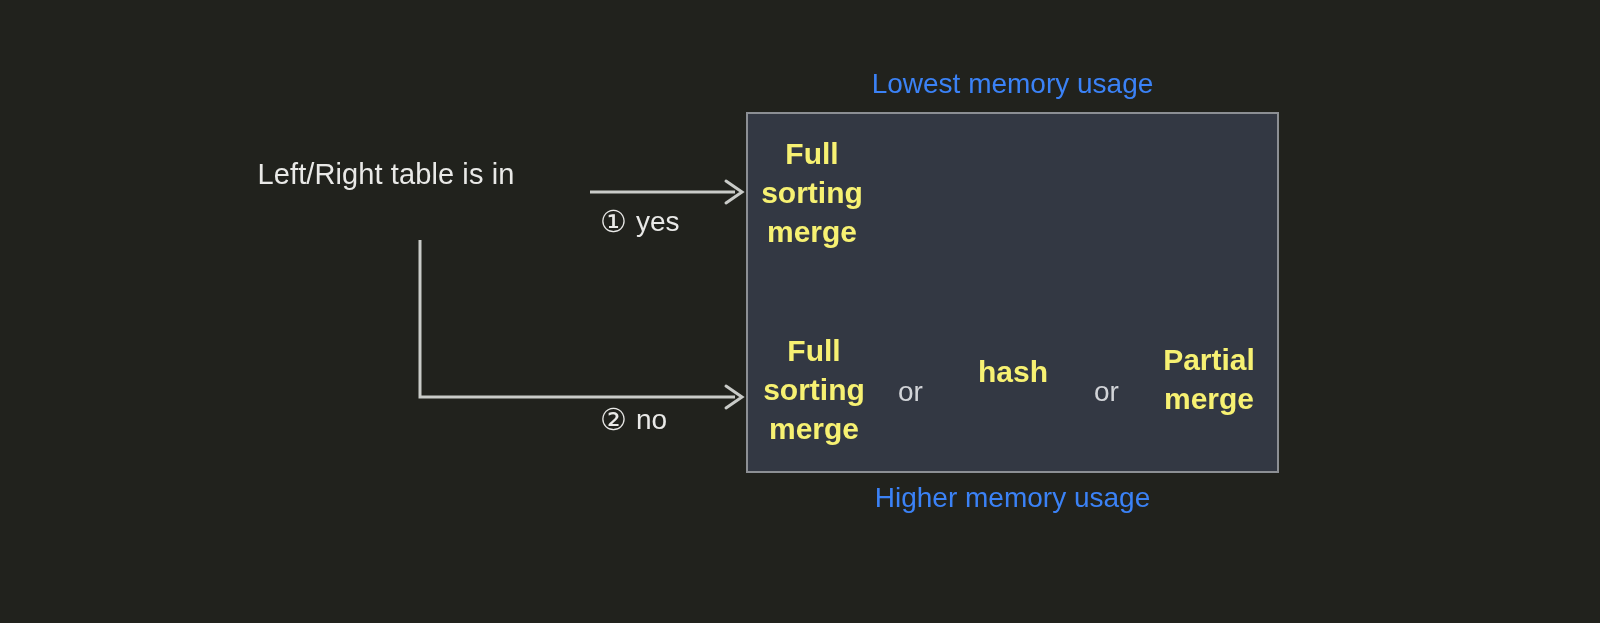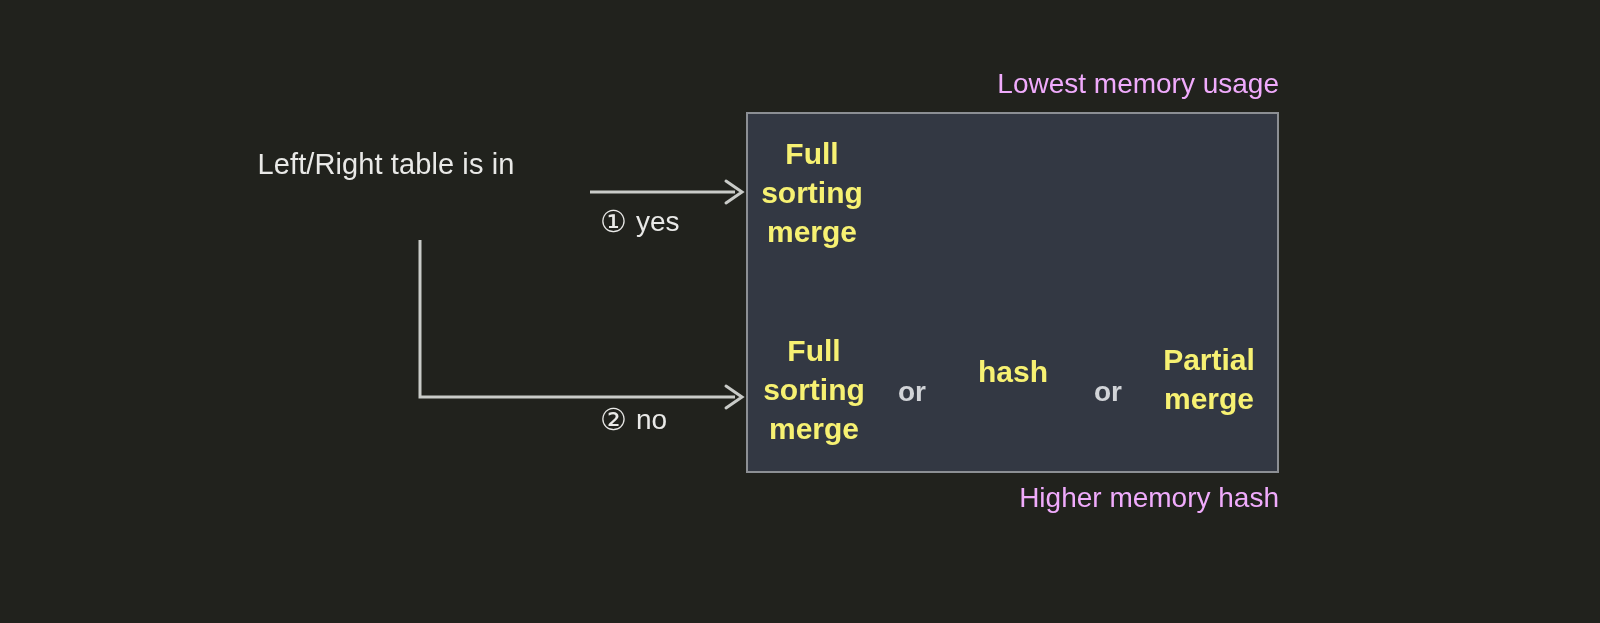--- a/index.html
+++ b/index.html
@@ -17,21 +17,21 @@
     width: 1600px;
     height: 623px;
     background: #21221d;
     overflow: hidden;
   }
 
   
   .question {
     position: absolute;
     left: 196px;
-    top: 145px;
+    top: 155px;
     width: 380px;
     text-align: center;
     color: #e9e9e7;
     font-size: 29px;
     line-height: 38px;
     letter-spacing: 0.1px;
   }
   .question .qline { display: block; white-space: nowrap; }
 
   
@@ -70,22 +70,22 @@
     background: #333843;
     border: 2px solid #8c8f94;
     box-sizing: border-box;
   }
 
   
   .caption {
     position: absolute;
     width: 533px;
     left: 746px;
-    text-align: right;
-    color: #f0abfc;
+    text-align: center;
+    color: #3b82f6;
     font-size: 28px;
     line-height: 32px;
     white-space: nowrap;
   }
   #caption-top    { top: 68px; }
   #caption-bottom { top: 482px; }
 
   
   .opt {
     position: absolute;
@@ -96,21 +96,21 @@
     line-height: 39px;
     white-space: nowrap;
   }
   .opt .oline { display: block; }
 
   .or-sep {
     position: absolute;
     color: #d2d4d8;
     font-size: 28px;
     line-height: 30px;
-    font-weight: bold;
+    font-weight: normal;
   }
 
   
   #opt-top { left: 742px; top: 134px; width: 140px; }
 
   
   #opt-b1 { left: 744px; top: 331px; width: 140px; }
   #or-1   { left: 898px; top: 377px; }
   #opt-b2 { left: 947px; top: 352px; width: 132px; }
   #or-2   { left: 1094px; top: 377px; }
@@ -141,21 +141,21 @@
   <div class="branch-label" id="label-yes">
     <span class="num">①</span>
     <span>yes</span>
   </div>
   <div class="branch-label" id="label-no">
     <span class="num">②</span>
     <span>no</span>
   </div>
 
   <div class="caption" id="caption-top">Lowest memory usage</div>
-  <div class="caption" id="caption-bottom">Higher memory hash</div>
+  <div class="caption" id="caption-bottom">Higher memory usage</div>
 
   <div id="options-box"></div>
 
   <div class="opt" id="opt-top">
     <span class="oline">Full</span>
     <span class="oline">sorting</span>
     <span class="oline">merge</span>
   </div>
 
   <div class="opt" id="opt-b1">

